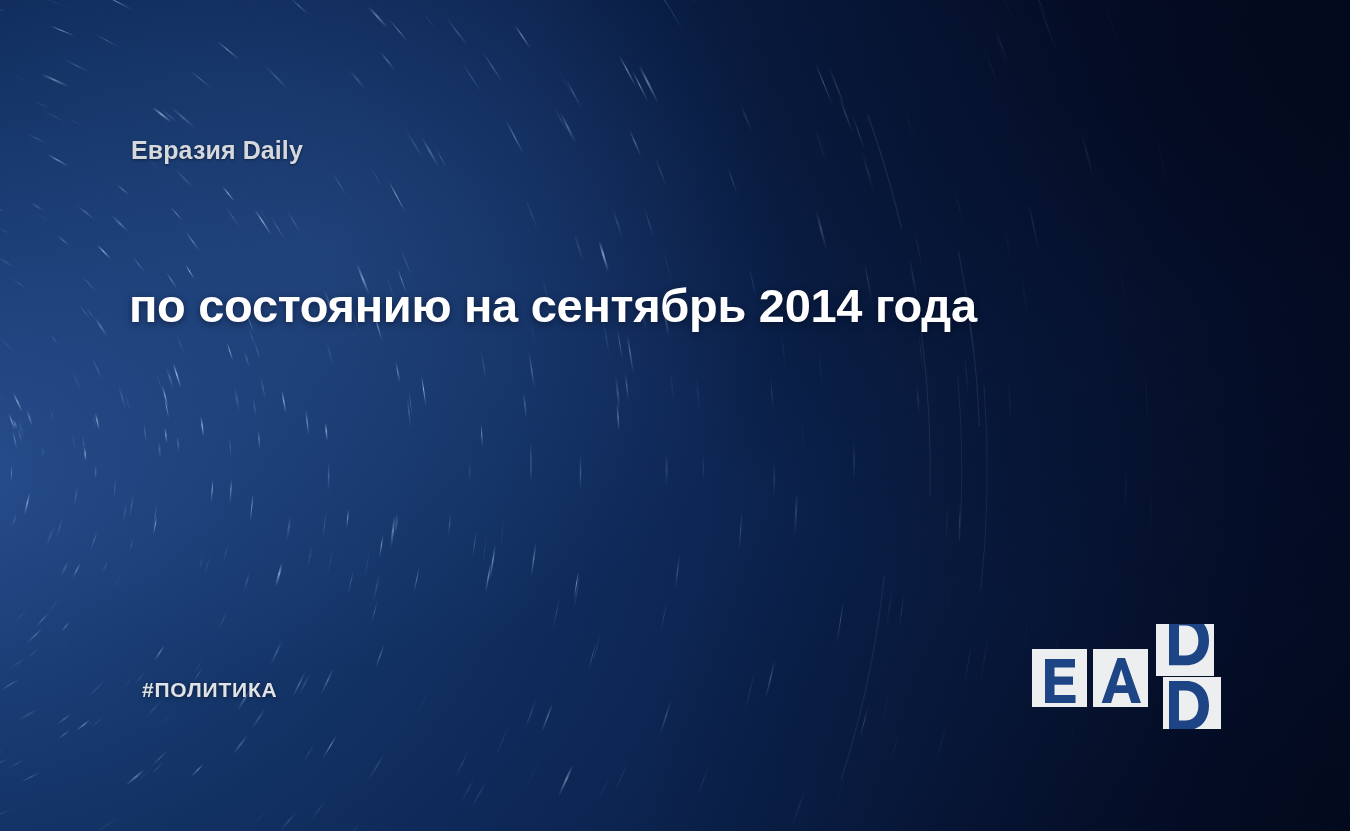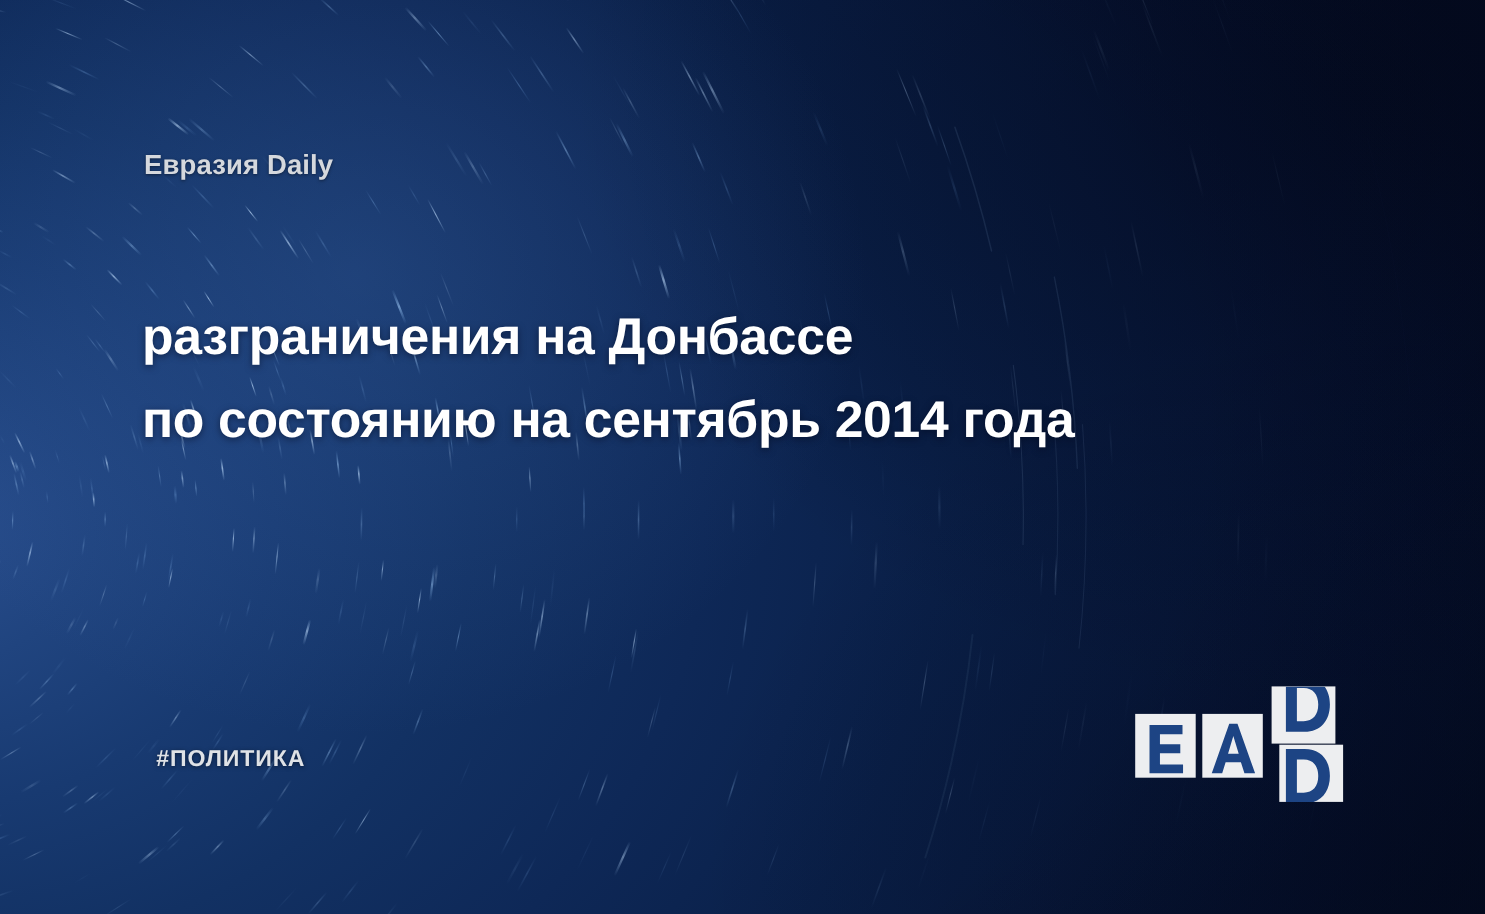--- a/index.html
+++ b/index.html
@@ -583,21 +583,20 @@
     </svg>
   </div>
 
   <div class="vignette"></div>
 
   <div class="content">
 
     <div class="brand">Евразия Daily</div>
 
     <div class="headline">
-      <span class="headline-line">разграничения на Донбассе</span>
       <span class="headline-line">по состоянию на сентябрь 2014 года</span>
     </div>
 
     <div class="hashtag">#ПОЛИТИКА</div>
 
     <div class="logo">
 
       <div class="logo-tile e">
         <svg width="55" height="58" viewBox="0 0 55 58">
           <path class="logo-glyph" d="M13 10 h30 v8.5 H22.5 v9 H41 v8.2 H22.5 v10.3 H43.5 V54 H13 Z"></path>

